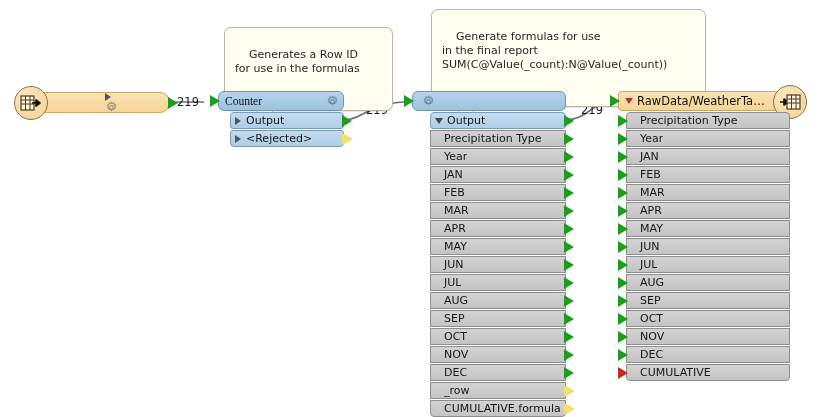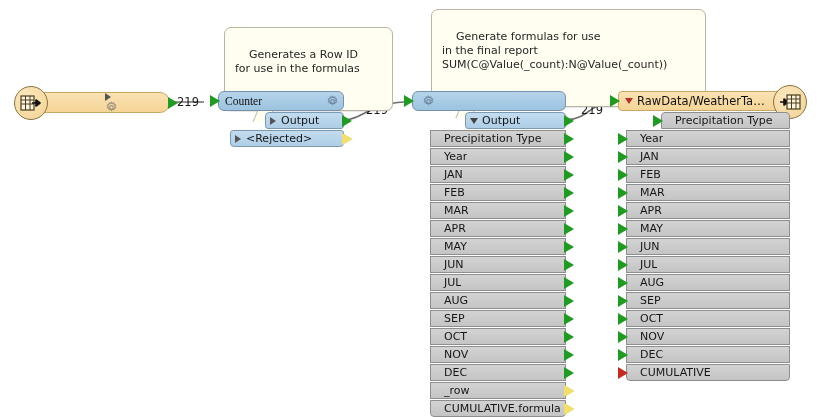--- a/index.html
+++ b/index.html
@@ -58,21 +58,21 @@
 
   
   .ports{position:relative;}
   .port{
     position:relative;height:17px;box-sizing:border-box;
     border:1px solid #8e8e8e;display:flex;align-items:center;
     font-size:11px;line-height:15px;color:#161616;margin-top:1px;
   }
   .port.gray{background:linear-gradient(#d3d3d3,#c4c4c4);}
   .port.blueport{background:linear-gradient(#c3dcef,#aecee6);border-color:#7b9bb4;border-radius:3px;}
-  .port.r-top{border-top-left-radius:4px;border-top-right-radius:4px;margin-left:35px;}
+  .port.r-top{border-top-left-radius:4px;border-top-right-radius:4px;}
   .port.r-bot{border-bottom-left-radius:4px;border-bottom-right-radius:4px;text-align:right;}
   .port-label{padding-left:13px;white-space:nowrap;overflow:hidden;}
 
   
   .arw{position:absolute;width:0;height:0;top:50%;transform:translateY(-50%);}
   .arw.green{border-left:10px solid #1f9b21;border-top:6px solid transparent;border-bottom:6px solid transparent;}
   .arw.yellow{border-left:10px solid #f2e06a;border-top:6px solid transparent;border-bottom:6px solid transparent;
               filter:drop-shadow(0 0 0 #b8a93c);}
   .arw.red{border-left:10px solid #c62a22;border-top:6px solid transparent;border-bottom:6px solid transparent;}
   .arw.out{right:-9px;}

